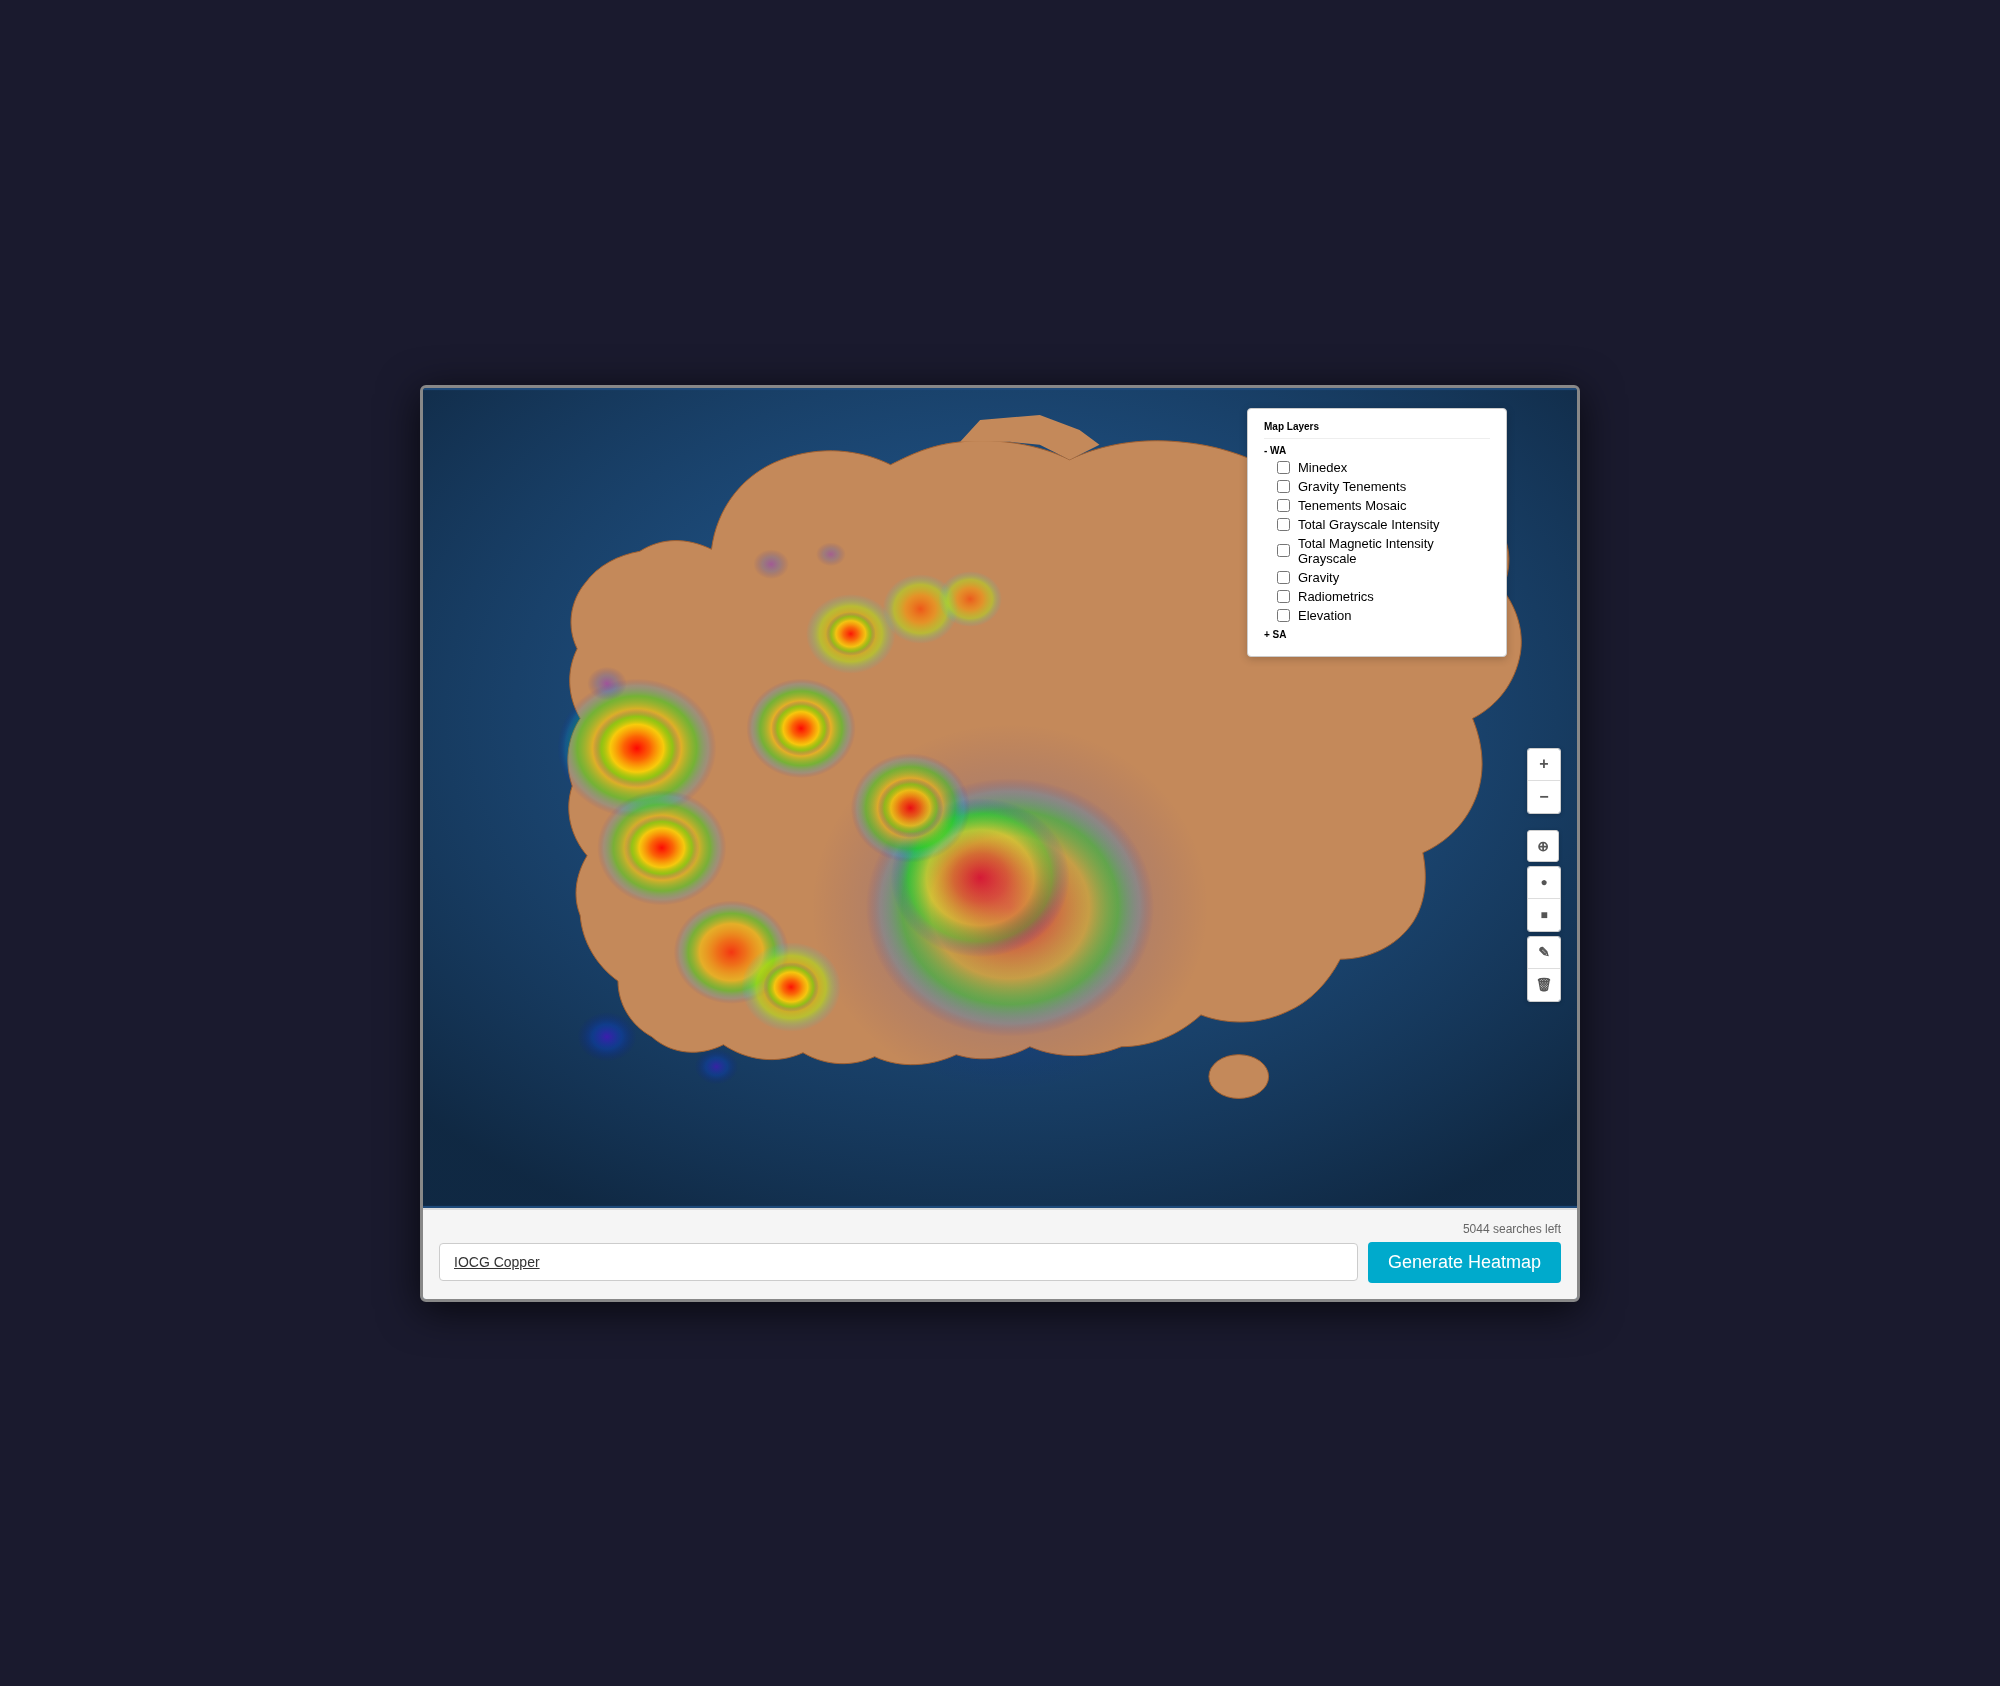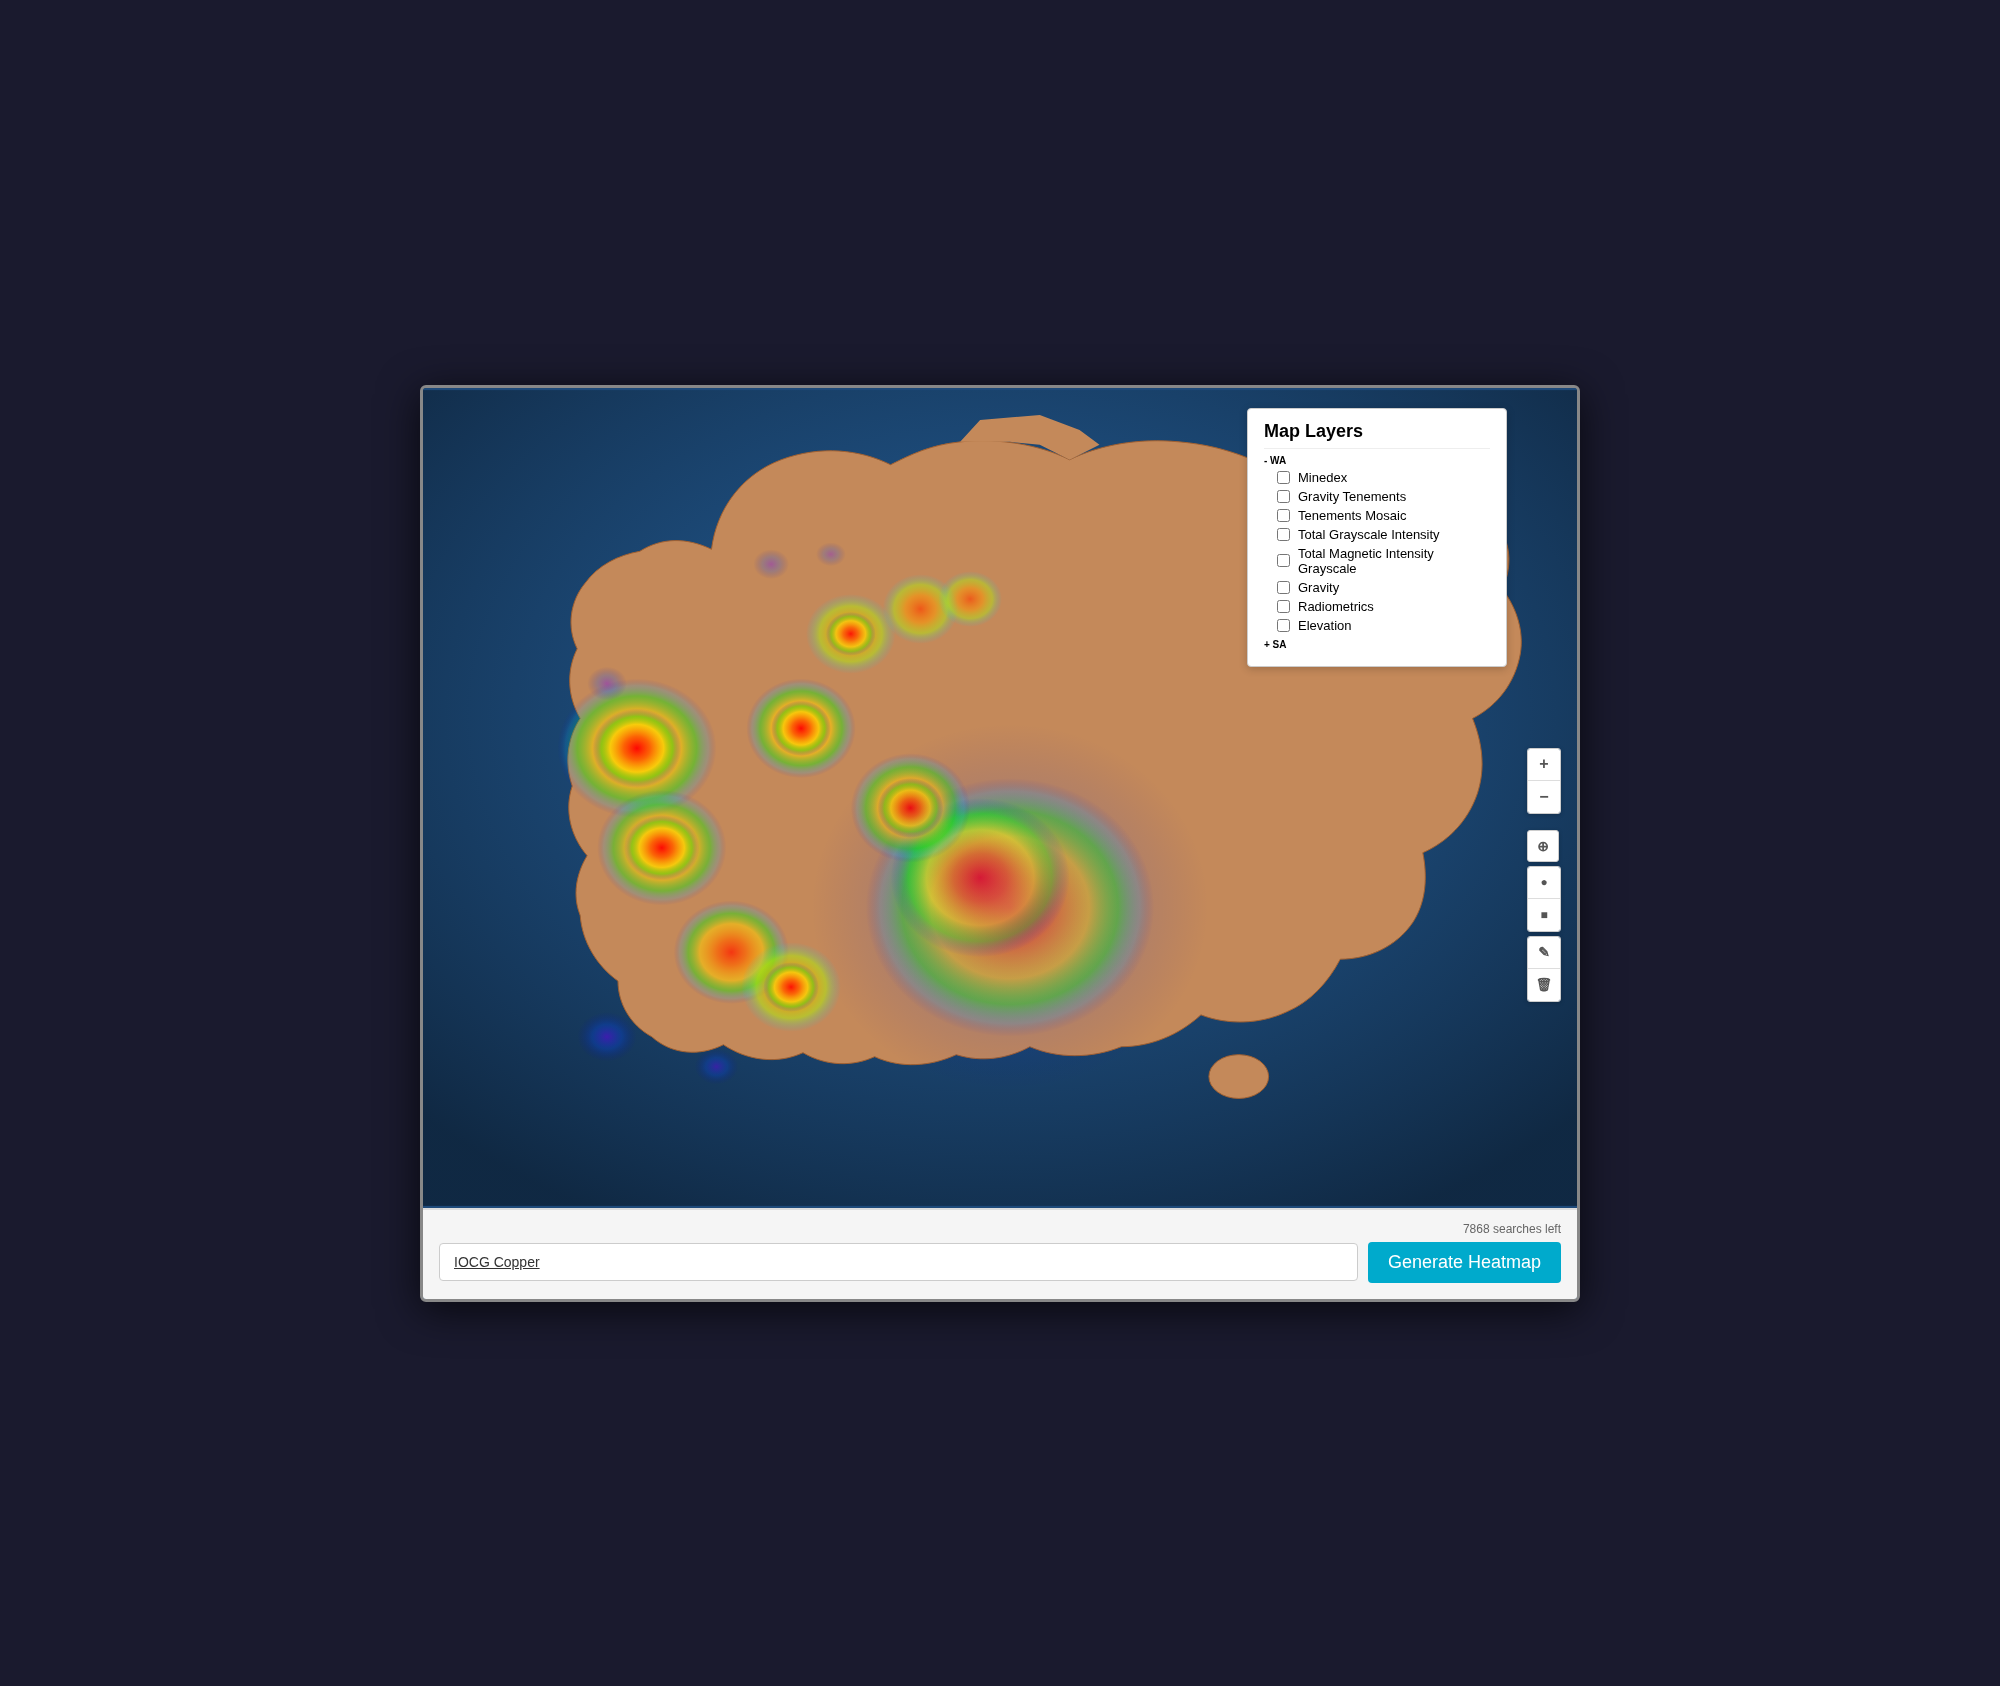--- a/index.html
+++ b/index.html
@@ -42,21 +42,21 @@
       border: 1px solid #ccc;
       border-radius: 4px;
       padding: 12px 16px;
       width: 260px;
       font-size: 13px;
       box-shadow: 0 2px 8px rgba(0,0,0,0.2);
       z-index: 10;
     }
     .map-layers-title {
       font-weight: bold;
-      font-size: 18px;
+      font-size: 10px;
       margin-bottom: 0;
       border-bottom: 1px solid #eee;
       padding-bottom: 6px;
     }
     .layer-group-header {
       font-weight: bold;
       margin: 6px 0 4px 0;
       font-size: 10px;
     }
     .layer-group-header.collapsible {
@@ -361,21 +361,21 @@
       </div>
       <div class="map-btn-group">
         <div class="map-btn" style="font-size:14px;">✎</div>
         <div class="map-btn" style="font-size:13px;">🗑</div>
       </div>
     </div>
 
   </div>
 
   <div class="bottom-panel">
-    <div class="searches-left">7868 searches left</div>
+    <div class="searches-left">5044 searches left</div>
 
 
     <div class="query-row">
       <input class="query-input" type="text" value="IOCG Copper" placeholder="Enter search query" style="">
       <button class="generate-btn">Generate Heatmap</button>
     </div>
   </div>
 
 </div>
 

